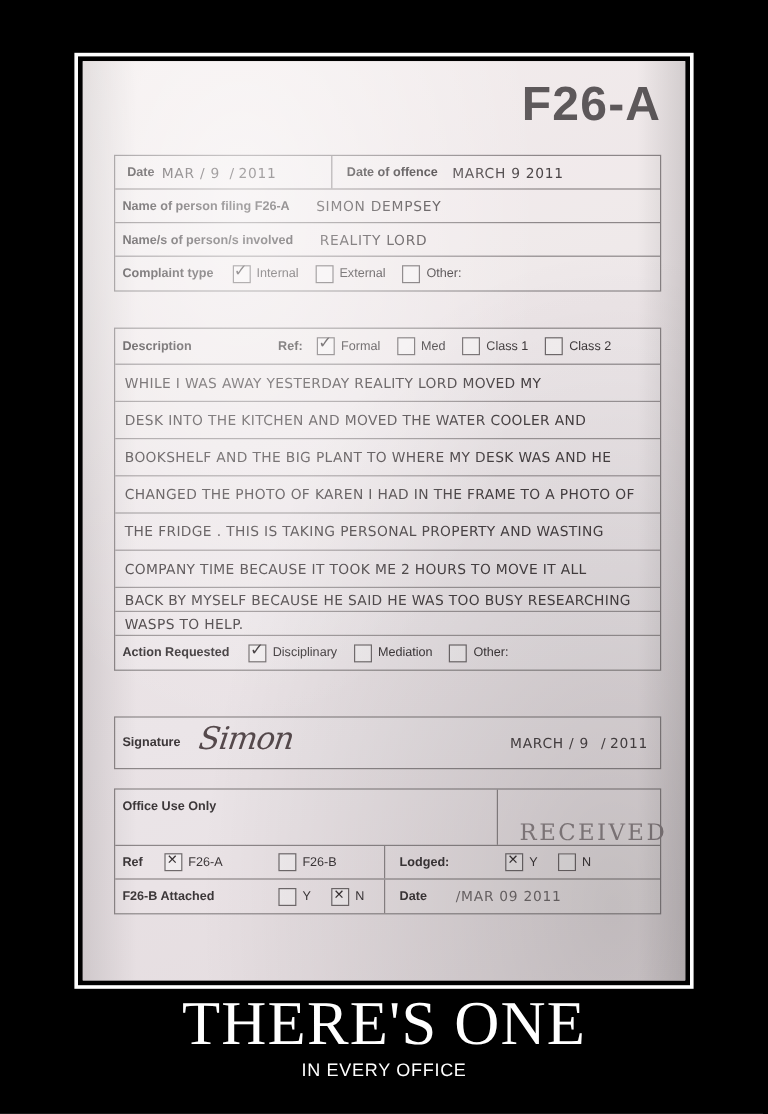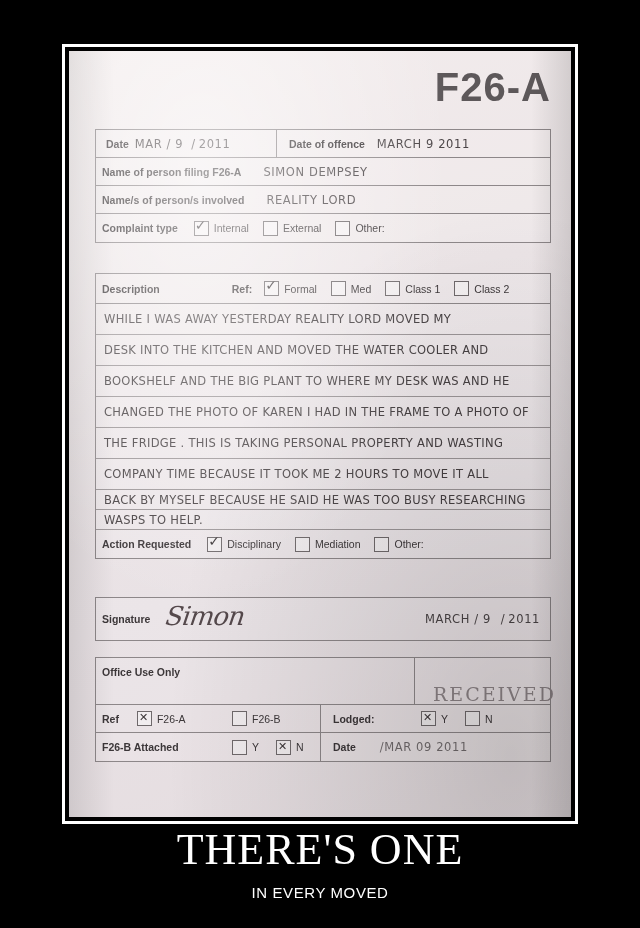--- a/index.html
+++ b/index.html
@@ -185,21 +185,21 @@
     white-space: nowrap;
   }
 
   .caption-main {
     position: absolute;
     left: 0;
     right: 0;
     top: 824px;
     text-align: center;
     font-family: "Liberation Serif", serif;
-    font-size: 44px;
+    font-size: 52px;
     letter-spacing: 1px;
     color: #ffffff;
   }
   .caption-sub {
     position: absolute;
     left: 0;
     right: 0;
     top: 884px;
     text-align: center;
     font-family: "Liberation Sans", sans-serif;
@@ -412,14 +412,14 @@
 
       <div style="position:absolute;left:364px;top:632px;">
         <span class="received">RECEIVED</span>
       </div>
 
       <div class="paper-shade"></div>
     </div>
   </div>
 
   <div class="caption-main">THERE'S ONE</div>
-  <div class="caption-sub">IN EVERY MOVED</div>
+  <div class="caption-sub">IN EVERY OFFICE</div>
 </div>
 
 </body></html>

